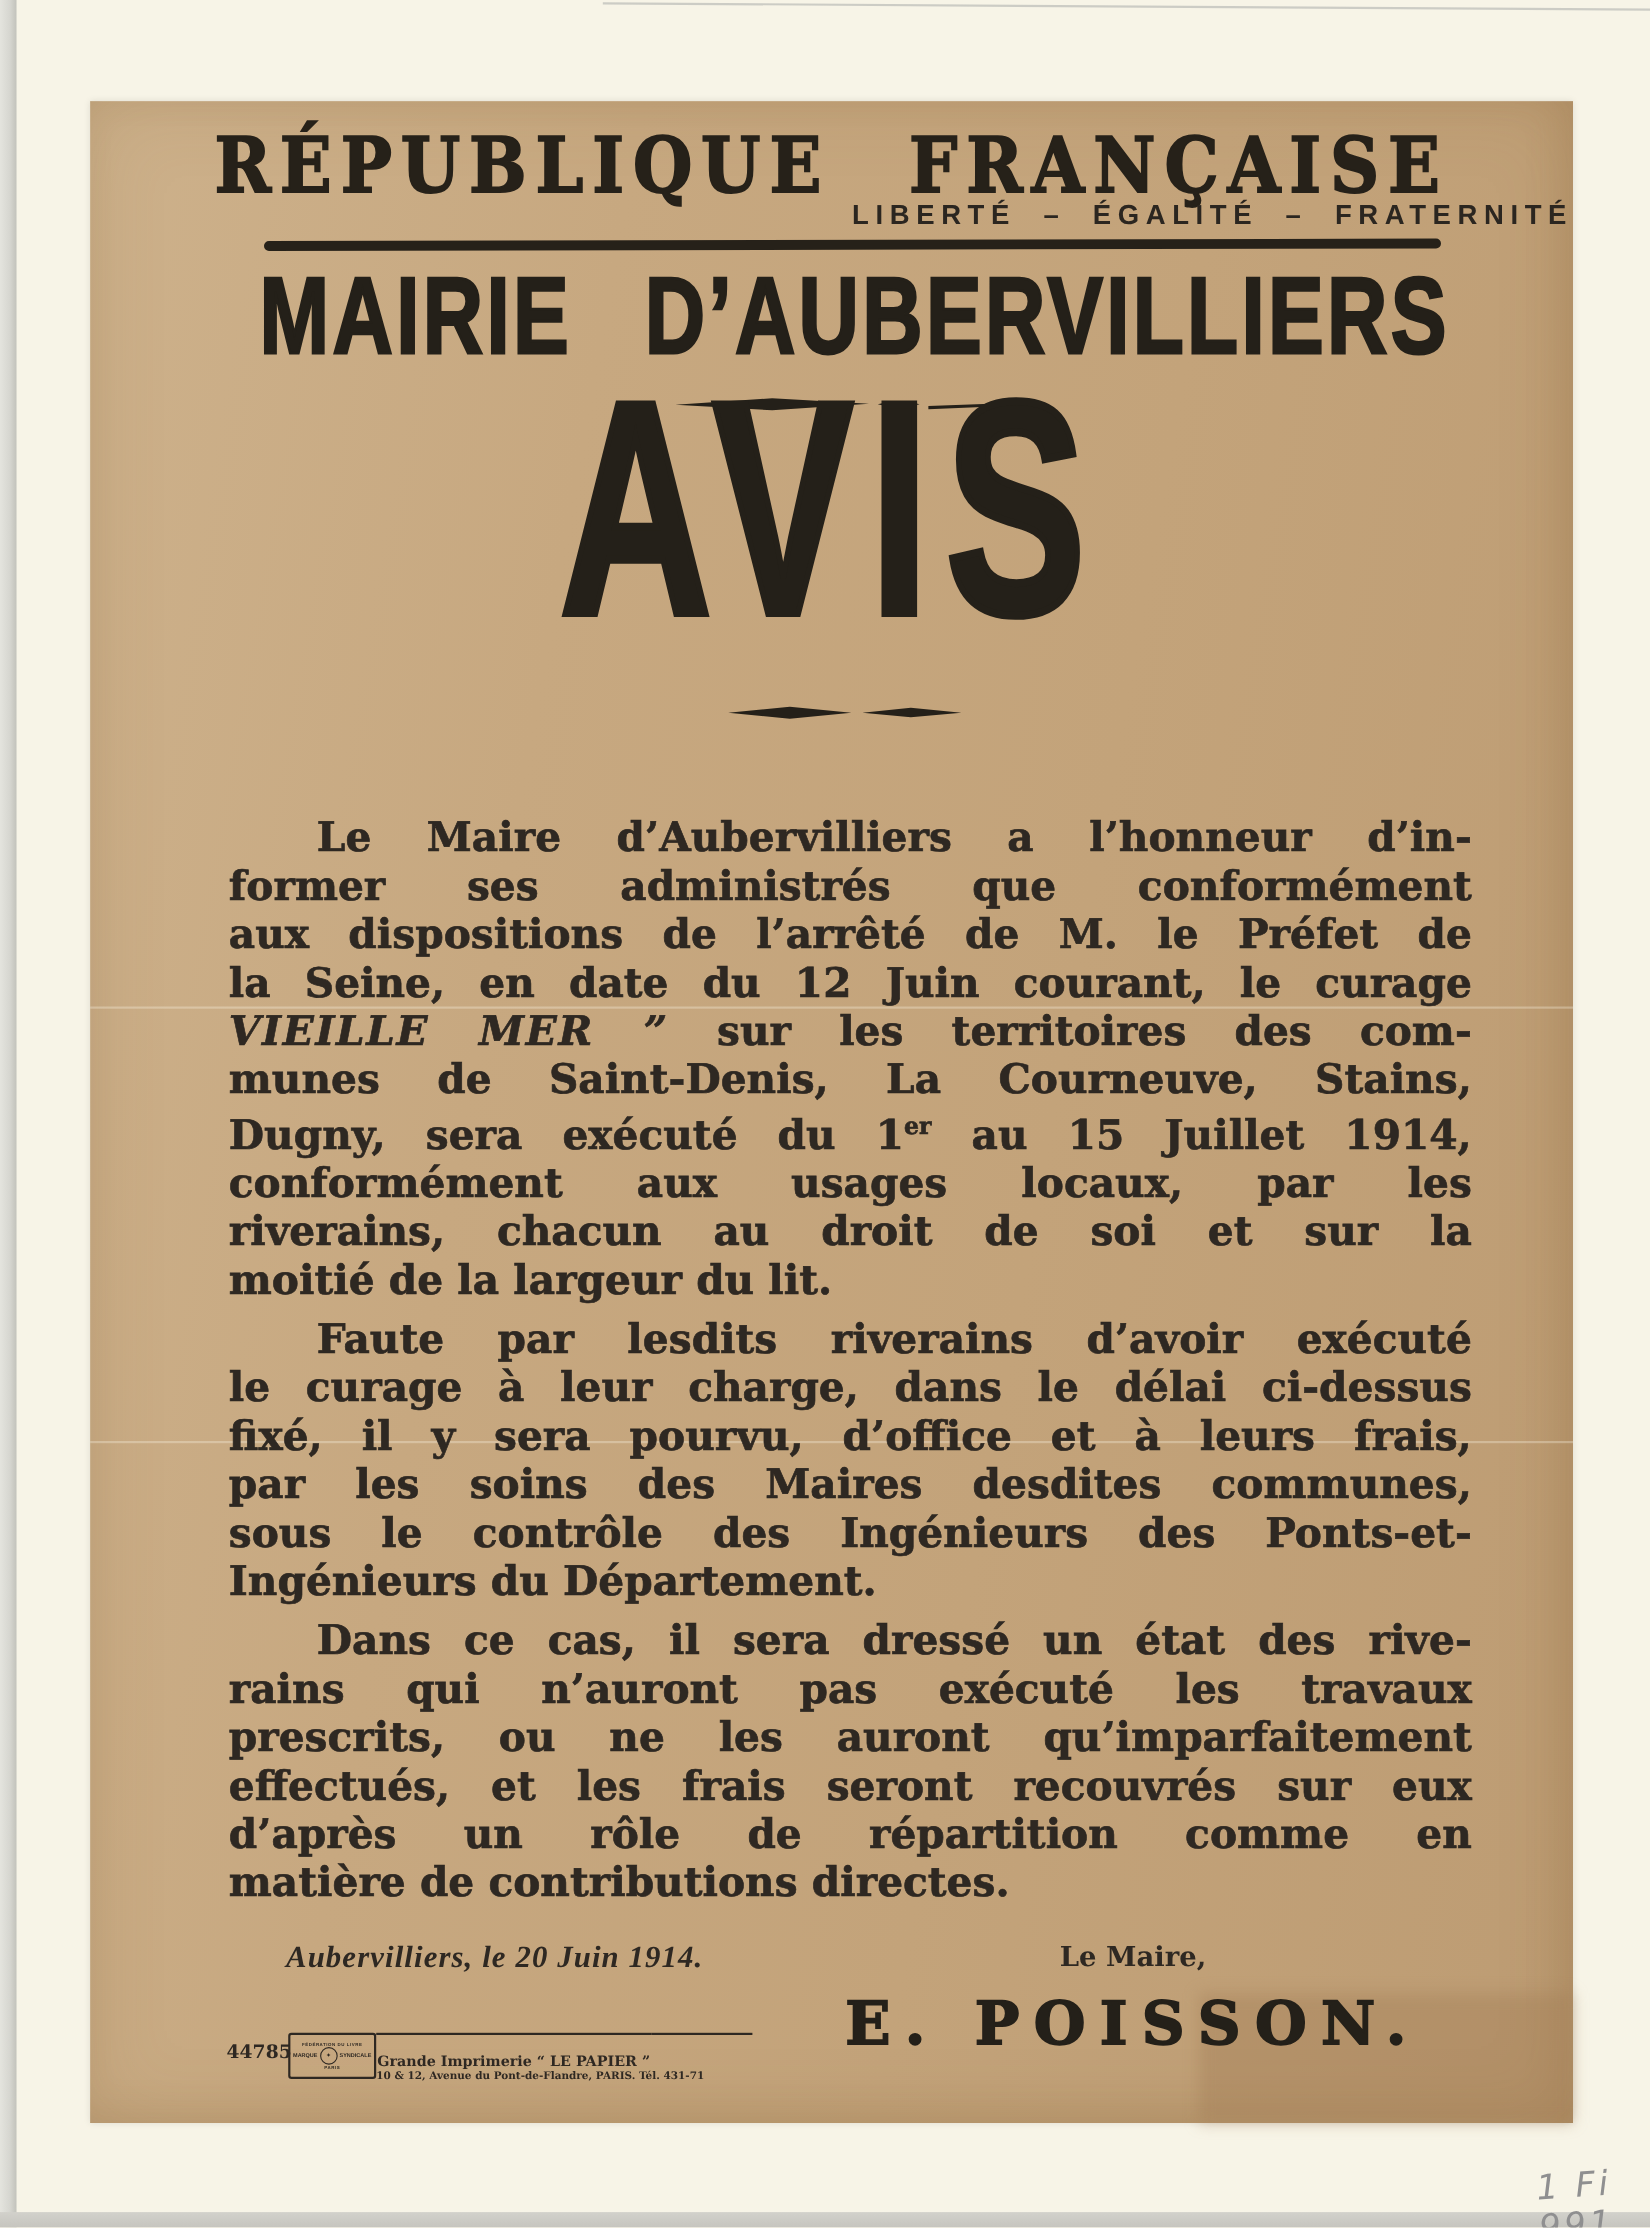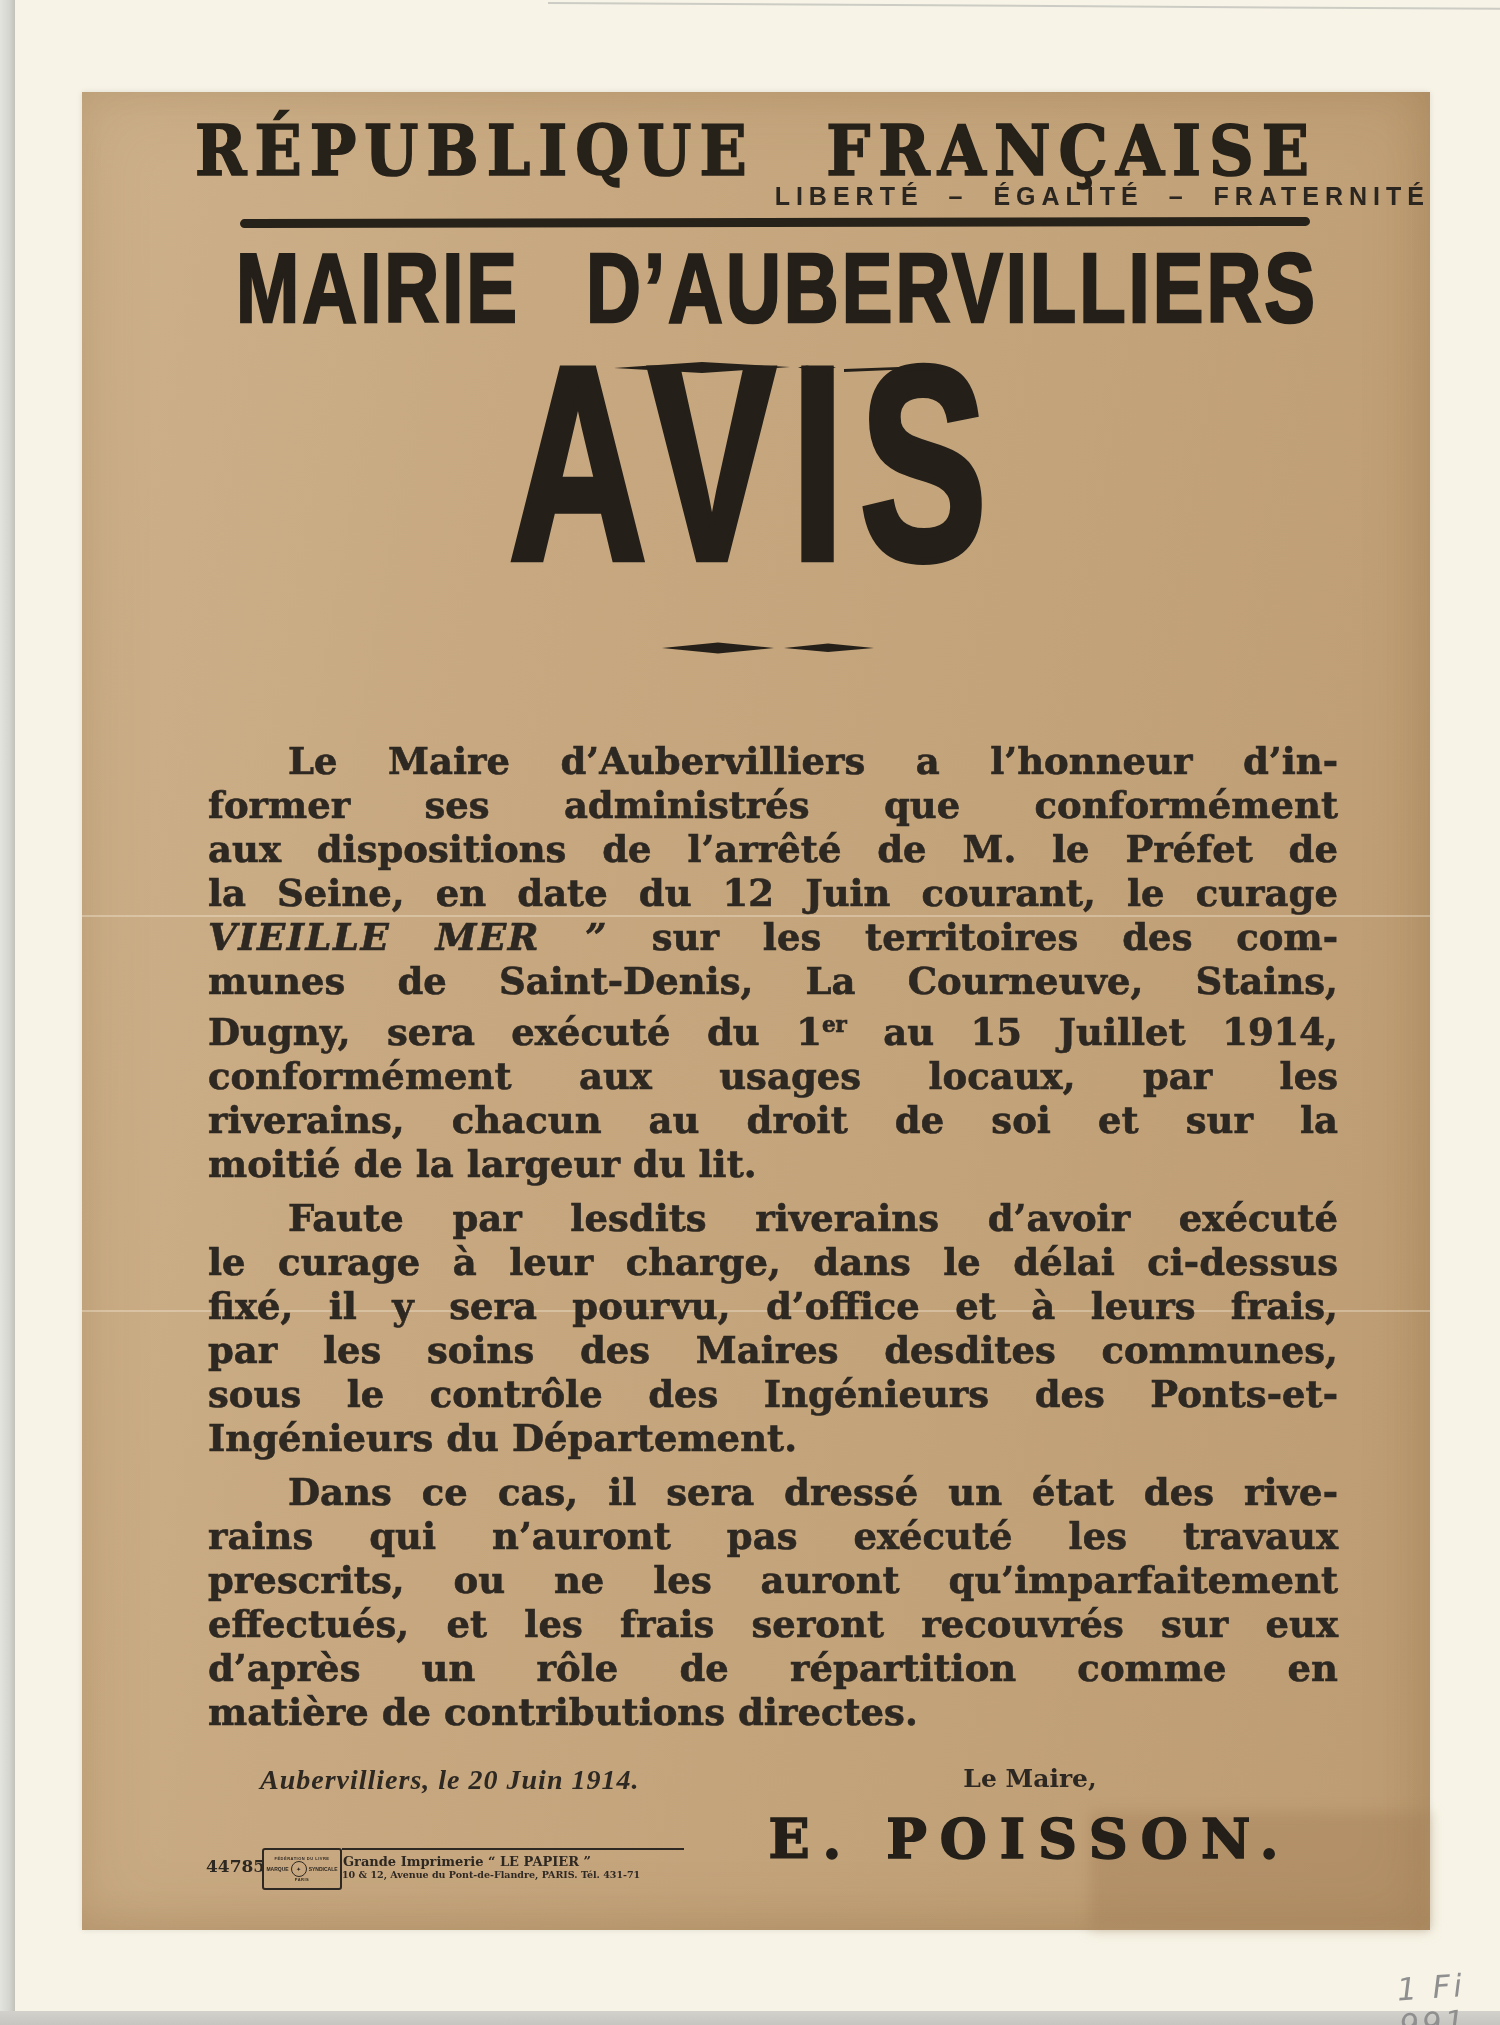--- a/index.html
+++ b/index.html
@@ -124,21 +124,21 @@
     font-family:"Liberation Sans", sans-serif;font-weight:bold;color:#2e2822;
   }
   .stamp-top,.stamp-bottom{font-size:4px;letter-spacing:0.5px;line-height:5px;white-space:nowrap;}
   .stamp-mid{display:flex;align-items:center;gap:2px;font-size:5px;line-height:7px;}
   .stamp-circle{
     width:14px;height:14px;border:1.5px solid #2e2822;border-radius:50%;
     display:flex;align-items:center;justify-content:center;font-size:5px;
   }
   .imprint-text{
     position:absolute;left:260px;top:0;width:250px;
-    border-top:2px solid #2e2822;padding-top:4px;text-align:center;
+    border-top:2px solid #2e2822;padding-top:17px;text-align:center;
     font-family:"DejaVu Serif", serif;font-weight:bold;color:#2e2822;
   }
   .imprint-text .l1{font-size:13px;line-height:15px;white-space:nowrap;}
   .imprint-text .l2{font-size:9.5px;line-height:12px;white-space:nowrap;}
   .imprint-rule-ext{
     position:absolute;left:510px;top:0;width:92px;height:2px;background:#2e2822;
   }
 </style>
 </head>
 <body>

